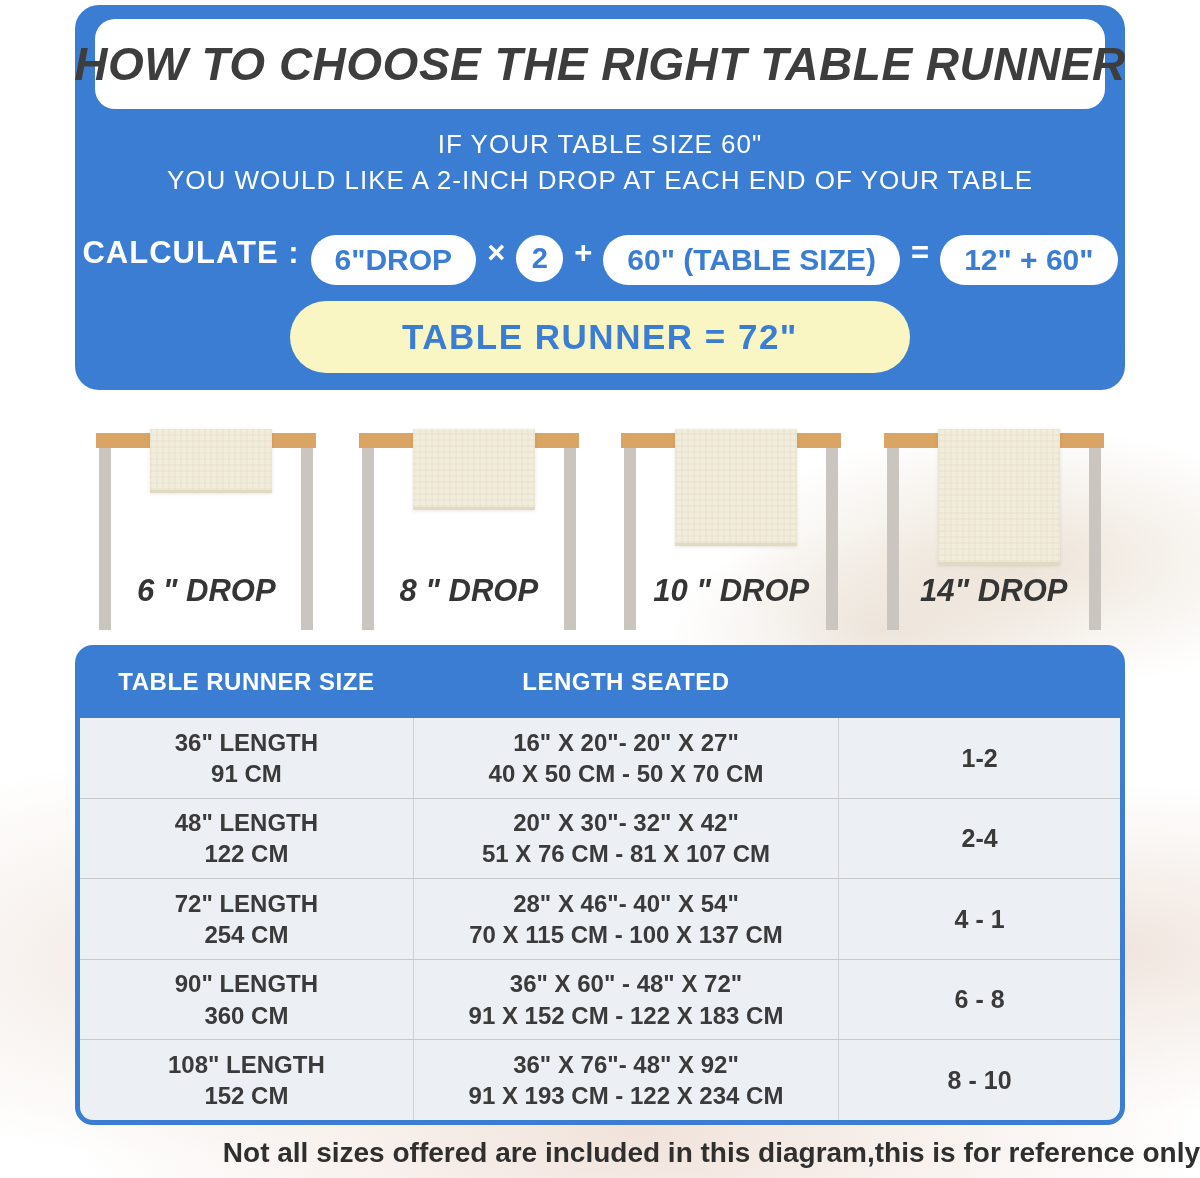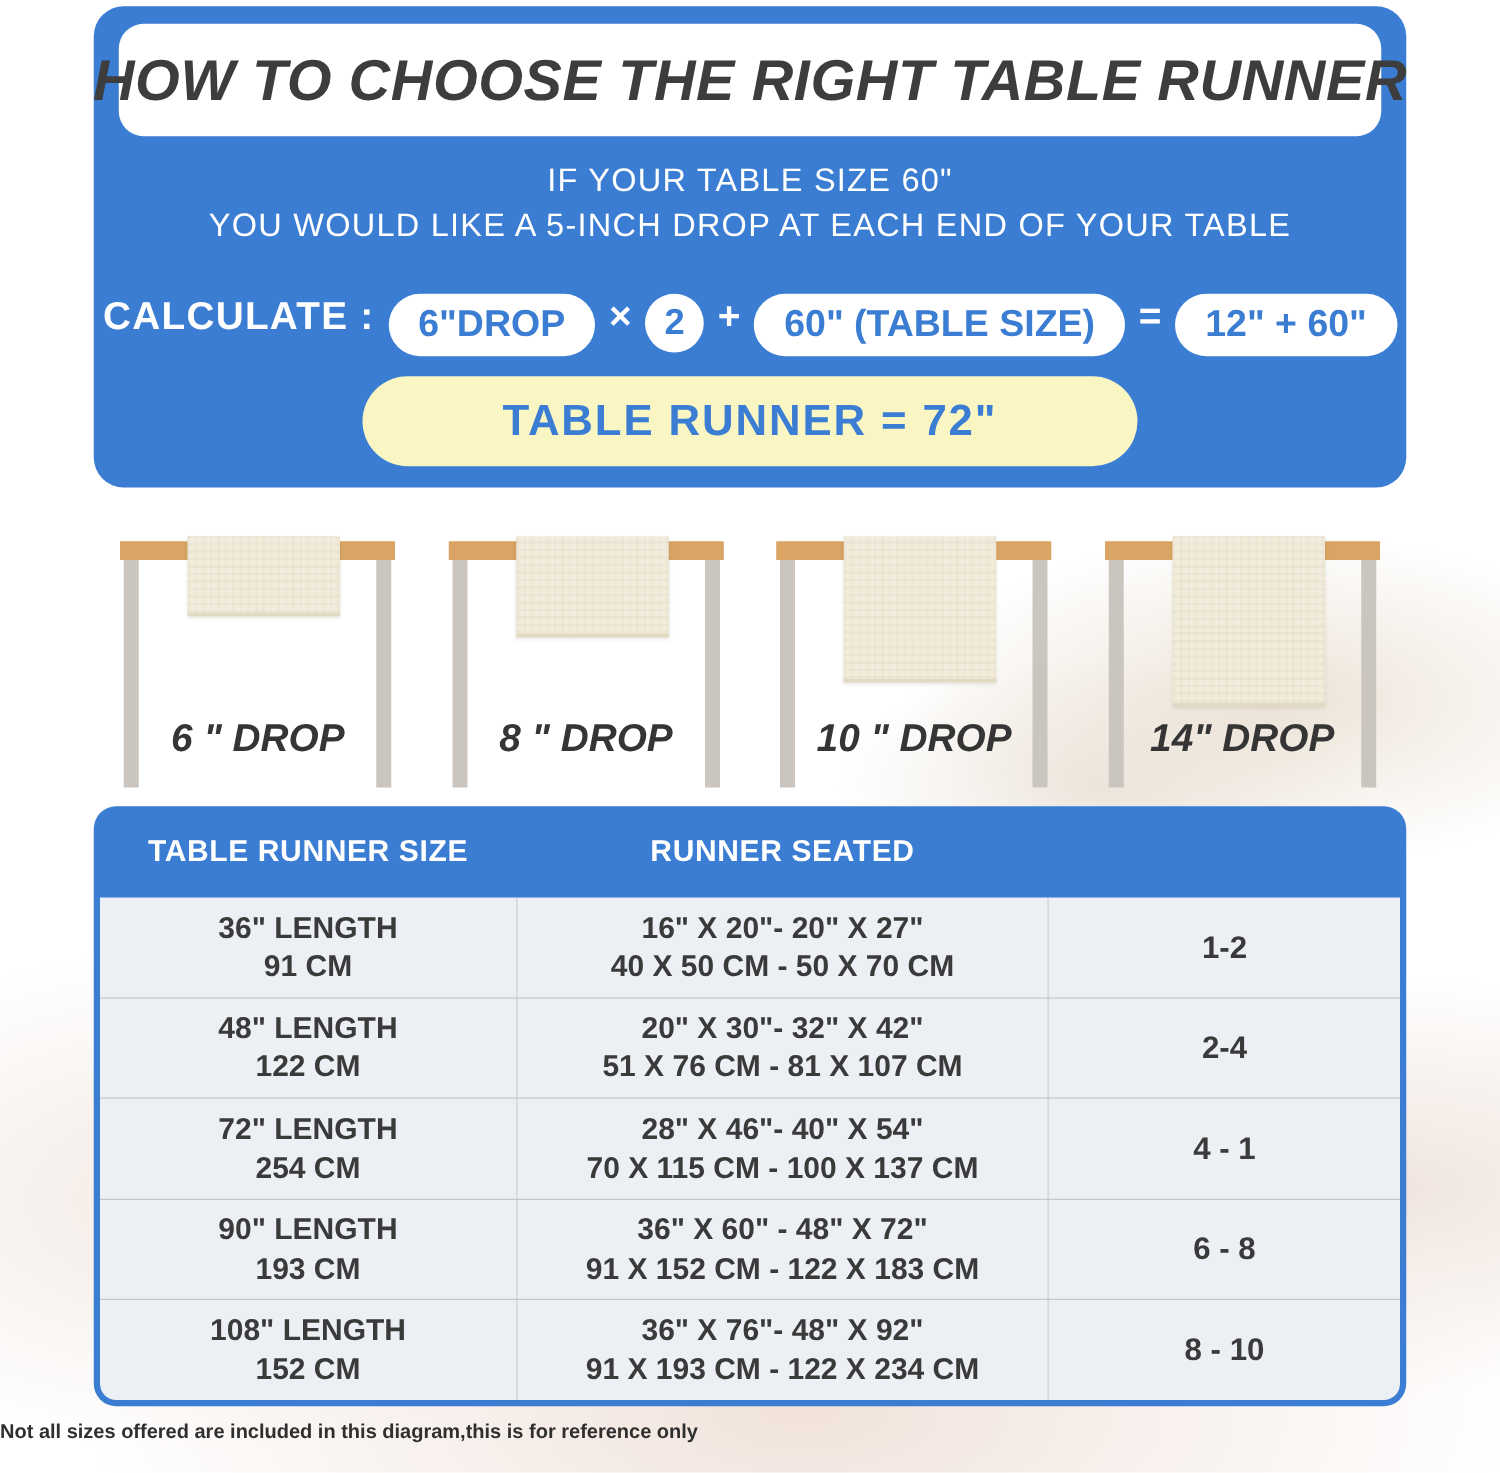--- a/index.html
+++ b/index.html
@@ -121,33 +121,33 @@
   .cell{
     display:flex;flex-direction:column;justify-content:center;align-items:center;
     text-align:center;color:#3a3a3a;font-weight:bold;font-size:24px;line-height:1.3;
     white-space:nowrap;
   }
   .cell.mid{border-left:1px solid rgba(100,100,100,0.22);border-right:1px solid rgba(100,100,100,0.22);}
   .cell .persons-text{font-size:25px;}
 
   
   .footer-note{
-    position:absolute;top:1137px;width:100%;text-align:left;
-    font-size:16px;font-weight:bold;color:#2f2f2f;white-space:nowrap;
+    position:absolute;top:1137px;width:100%;text-align:right;
+    font-size:28px;font-weight:bold;color:#2f2f2f;white-space:nowrap;
   }
 </style>
 </head>
 <body>
 
 <div class="top-panel">
   <div class="title-bar">
     <div class="main-title">HOW TO CHOOSE THE RIGHT TABLE RUNNER</div>
   </div>
   <div class="subtitle line1">IF YOUR TABLE SIZE 60"</div>
-  <div class="subtitle line2">YOU WOULD LIKE A 5-INCH DROP AT EACH END OF YOUR TABLE</div>
+  <div class="subtitle line2">YOU WOULD LIKE A 2-INCH DROP AT EACH END OF YOUR TABLE</div>
   <div class="calc-row">
     <span class="calc-label">CALCULATE :</span>
     <span class="pill">6"DROP</span>
     <span class="op">×</span>
     <span class="num-circle">2</span>
     <span class="op">+</span>
     <span class="pill">60"  (TABLE SIZE)</span>
     <span class="op">=</span>
     <span class="pill">12" + 60"</span>
   </div>
@@ -192,21 +192,21 @@
       <div class="leg leg-r"></div>
       <div class="runner"></div>
       <div class="drop-label">14" DROP</div>
     </div>
   </div>
 </div>
 
 <div class="size-panel">
   <div class="size-header" id="size-header">
       <div>TABLE RUNNER SIZE</div>
-      <div>RUNNER SEATED</div>
+      <div>LENGTH SEATED</div>
     </div>
   <div class="size-body" id="size-body">
   <div class="size-row">
     <div class="cell">
       <span class="l1a">36" LENGTH</span>
       <span class="l1b">91 CM</span>
     </div>
     <div class="cell mid">
       <span class="l2a">16" X 20"- 20" X 27"</span>
       <span class="l2b">40 X 50 CM - 50 X 70 CM</span>
@@ -240,21 +240,21 @@
       <span class="l2b">70 X 115 CM - 100 X 137 CM</span>
     </div>
     <div class="cell">
       <span class="pp persons-text">4 - 1</span>
     </div>
   </div>
 
   <div class="size-row">
     <div class="cell">
       <span class="l1a">90" LENGTH</span>
-      <span class="l1b">193 CM</span>
+      <span class="l1b">360 CM</span>
     </div>
     <div class="cell mid">
       <span class="l2a">36" X 60" - 48" X 72"</span>
       <span class="l2b">91 X 152 CM - 122 X 183 CM</span>
     </div>
     <div class="cell">
       <span class="pp persons-text">6 - 8</span>
     </div>
   </div>
 

